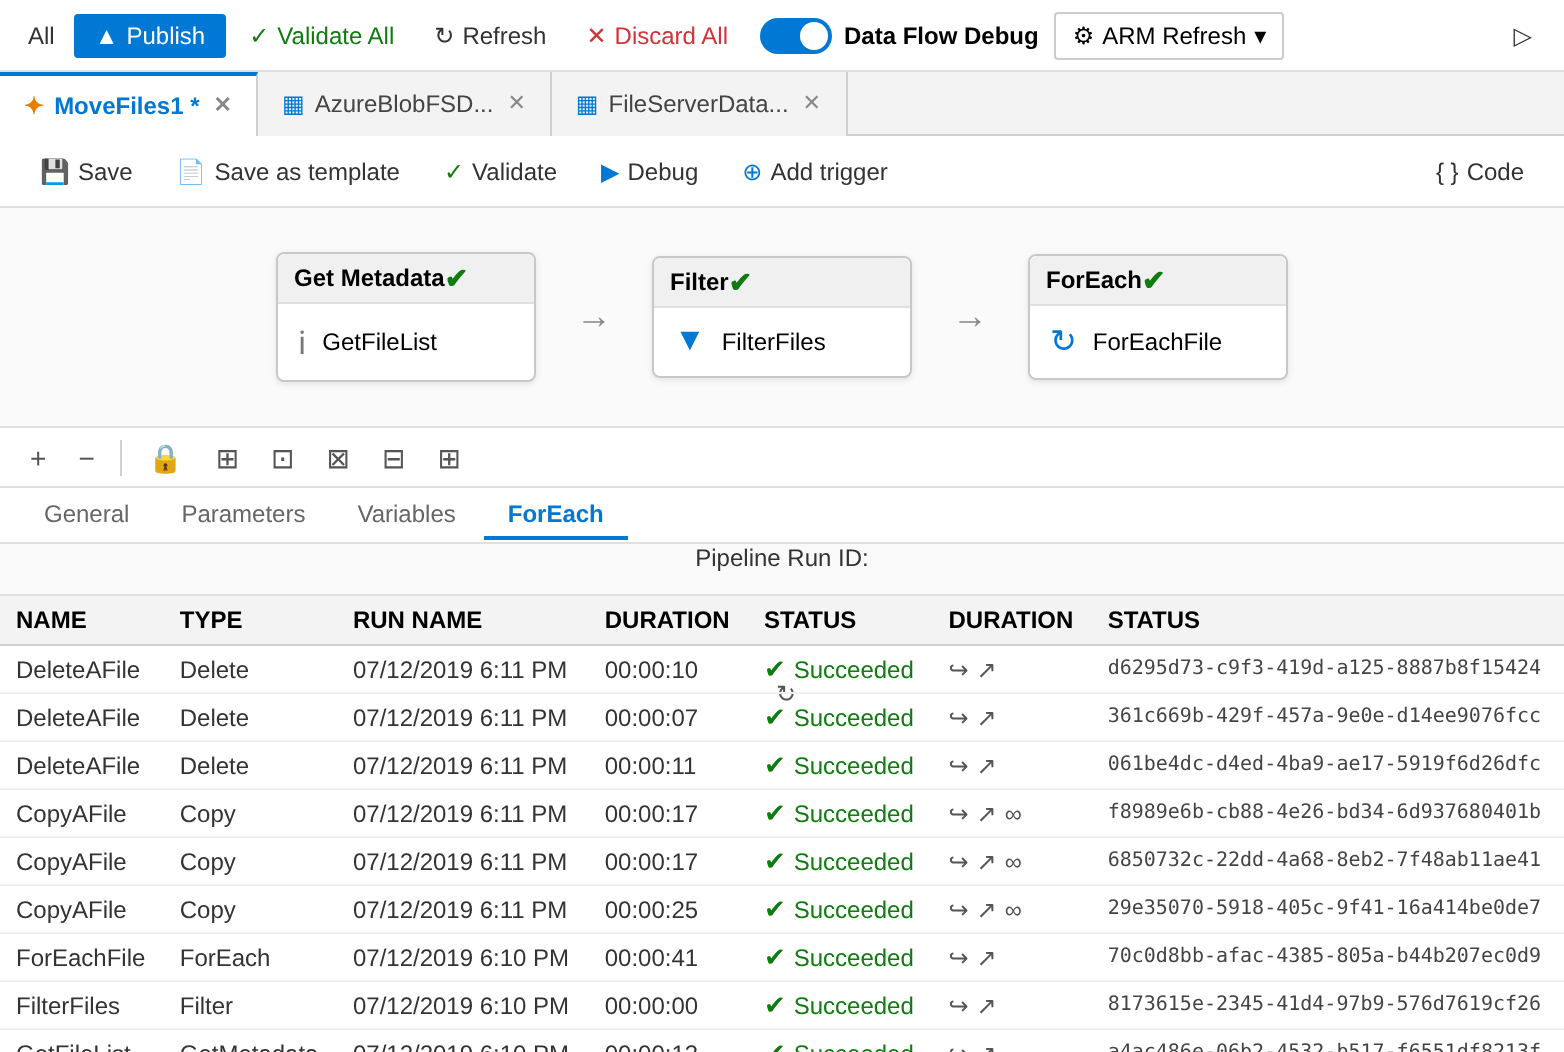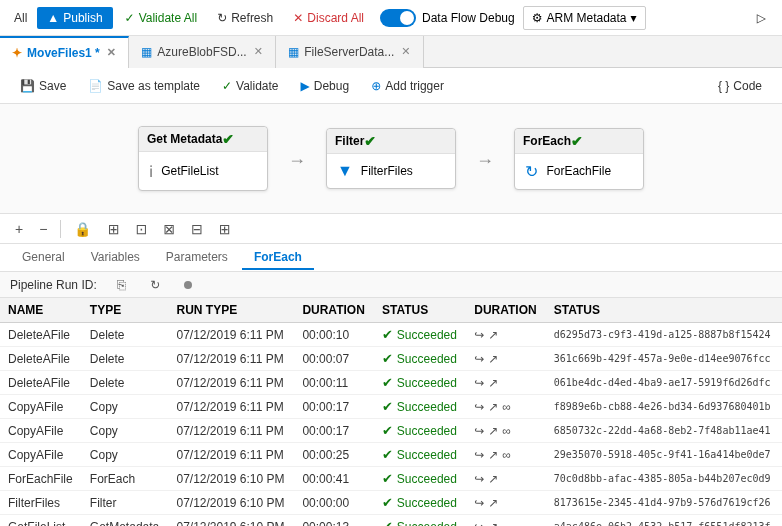--- a/index.html
+++ b/index.html
@@ -9,21 +9,21 @@
     .top-bar {
       display: flex; align-items: center; height: 36px;
       background: #fff; border-bottom: 1px solid #e0e0e0;
       padding: 0 8px; gap: 4px; justify-content: flex-end;
     }
     .top-bar-item {
       display: flex; align-items: center; gap: 4px;
       padding: 4px 8px; cursor: pointer; color: #333;
       border-radius: 2px; white-space: nowrap;
     }
-    .toggle-wrap { display: flex; align-items: center; gap: 6px; margin: 0 4px; }
+    .toggle-wrap { display: flex; align-items: center; gap: 6px; margin: 0 4px; font-weight: bold; }
     .toggle { width: 36px; height: 18px; background: #0078d4; border-radius: 9px; position: relative; cursor: pointer; }
     .toggle::after { content: ''; position: absolute; width: 14px; height: 14px; background: #fff; border-radius: 50%; top: 2px; right: 2px; }
     .arm-btn { display: flex; align-items: center; gap: 4px; padding: 4px 8px; border: 1px solid #ccc; border-radius: 2px; cursor: pointer; }
     .publish-btn { display: flex; align-items: center; gap: 4px; padding: 4px 10px; background: #0078d4; color: #fff; border-radius: 2px; cursor: pointer; }
     .spacer { flex: 1; }
     .validate-all { color: #107c10; }
     .discard-all { color: #d13438; }
 
     
     .tab-bar {
@@ -97,21 +97,21 @@
     .panel-tab {
       padding: 4px 12px; cursor: pointer; color: #666;
       border-bottom: 2px solid transparent; font-size: 12px;
     }
     .panel-tab.active { color: #0078d4; border-bottom: 2px solid #0078d4; font-weight: 600; }
 
     
     .run-id-row {
       display: flex; align-items: center; height: 26px;
       background: #f9f9f9; border-bottom: 1px solid #e0e0e0;
-      padding: 0 10px; gap: 20px; font-size: 11px; color: #333;
+      padding: 0 10px; gap: 20px; font-size: 11px; color: #333; flex-direction: column;
     }
     .run-id-val { font-family: monospace; color: #0078d4; font-size: 11px; }
 
     
     .table-wrap { flex: 1; overflow-y: auto; }
     table { width: 100%; border-collapse: collapse; font-size: 11px; }
     th {
       text-align: left; padding: 5px 8px;
       background: #f3f3f3; border-bottom: 1px solid #d0d0d0;
       font-weight: 600; color: #000000; white-space: nowrap; position: sticky; top: 0;
@@ -142,21 +142,21 @@
   <div class="top-bar-item discard-all" style="color:#d13438;">
     <span>✕</span>
     <span>Discard All</span>
   </div>
   <div class="toggle-wrap">
     <div class="toggle"></div>
     <span>Data Flow Debug</span>
   </div>
   <div class="arm-btn">
     <span>⚙</span>
-    <span>ARM Metadata</span>
+    <span>ARM Refresh</span>
     <span>▾</span>
   </div>
   <div class="spacer"></div>
   <div class="top-bar-item">
     <span>▷</span>
   </div>
 </div>
 
 <div class="tab-bar">
   <div class="tab active">
@@ -250,37 +250,37 @@
   <span class="canvas-tool">⊞</span>
   <span class="canvas-tool">⊡</span>
   <span class="canvas-tool">⊠</span>
   <span class="canvas-tool">⊟</span>
   <span class="canvas-tool">⊞</span>
 </div>
 
 <div class="bottom-panel" style="display:flex; flex-direction:column; overflow:hidden; height: calc(526px - 36px - 32px - 36px - 110px - 30px);">
   <div class="tabs-row">
     <div class="panel-tab">General</div>
+    <div class="panel-tab">Parameters</div>
     <div class="panel-tab">Variables</div>
-    <div class="panel-tab">Parameters</div>
     <div class="panel-tab active">ForEach</div>
   </div>
   <div class="run-id-row">
     <span>Pipeline Run ID:</span>
     <span style="cursor:pointer; color:#555;">⎘</span>
     <span style="cursor:pointer; color:#555; margin-left:4px;">↻</span>
     <span style="width:8px;height:8px;background:#888;border-radius:50%;display:inline-block;margin-left:4px;"></span>
   </div>
   <div class="table-wrap">
     <table>
       <thead>
         <tr>
           <th>NAME</th>
           <th>TYPE</th>
-          <th>RUN TYPE</th>
+          <th>RUN NAME</th>
           <th>DURATION</th>
           <th>STATUS</th>
           <th>DURATION</th>
           <th>STATUS</th>
         </tr>
       </thead>
       <tbody id="table-body">
       <tr>
     <td>DeleteAFile</td>
     <td>Delete</td>

